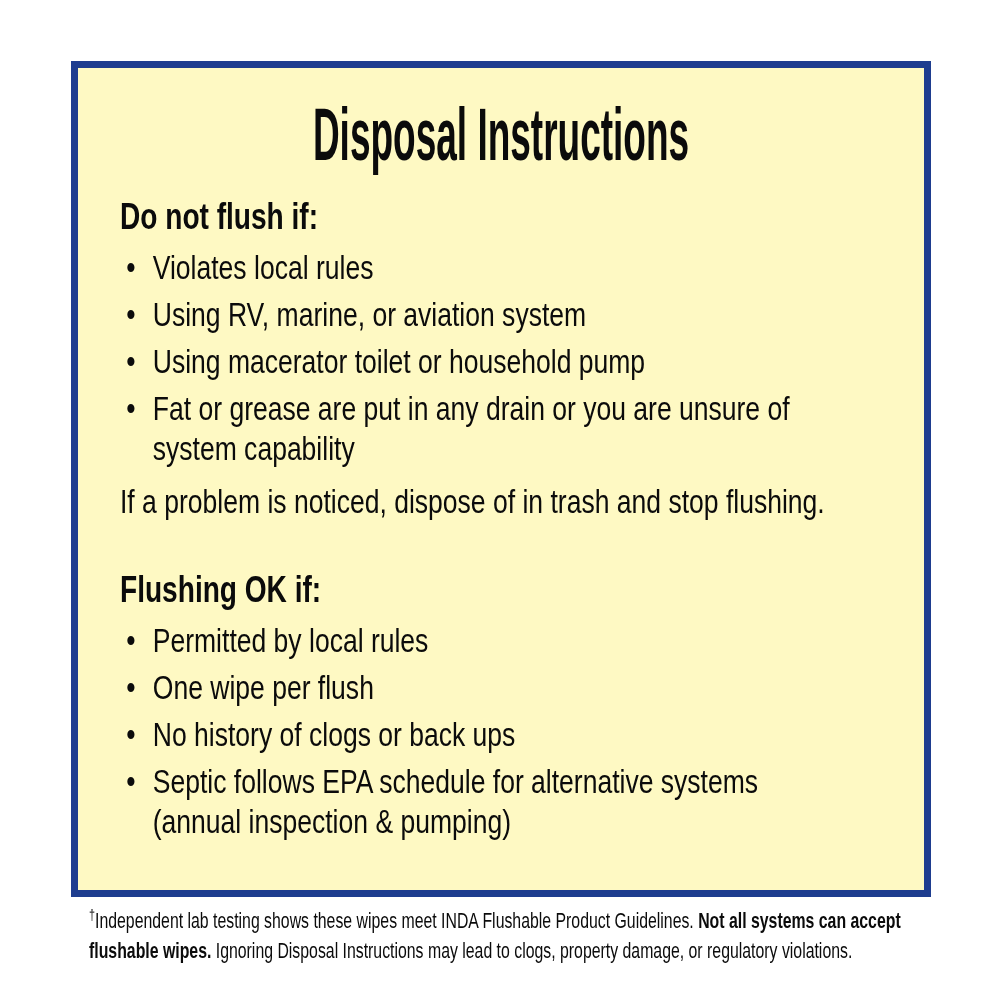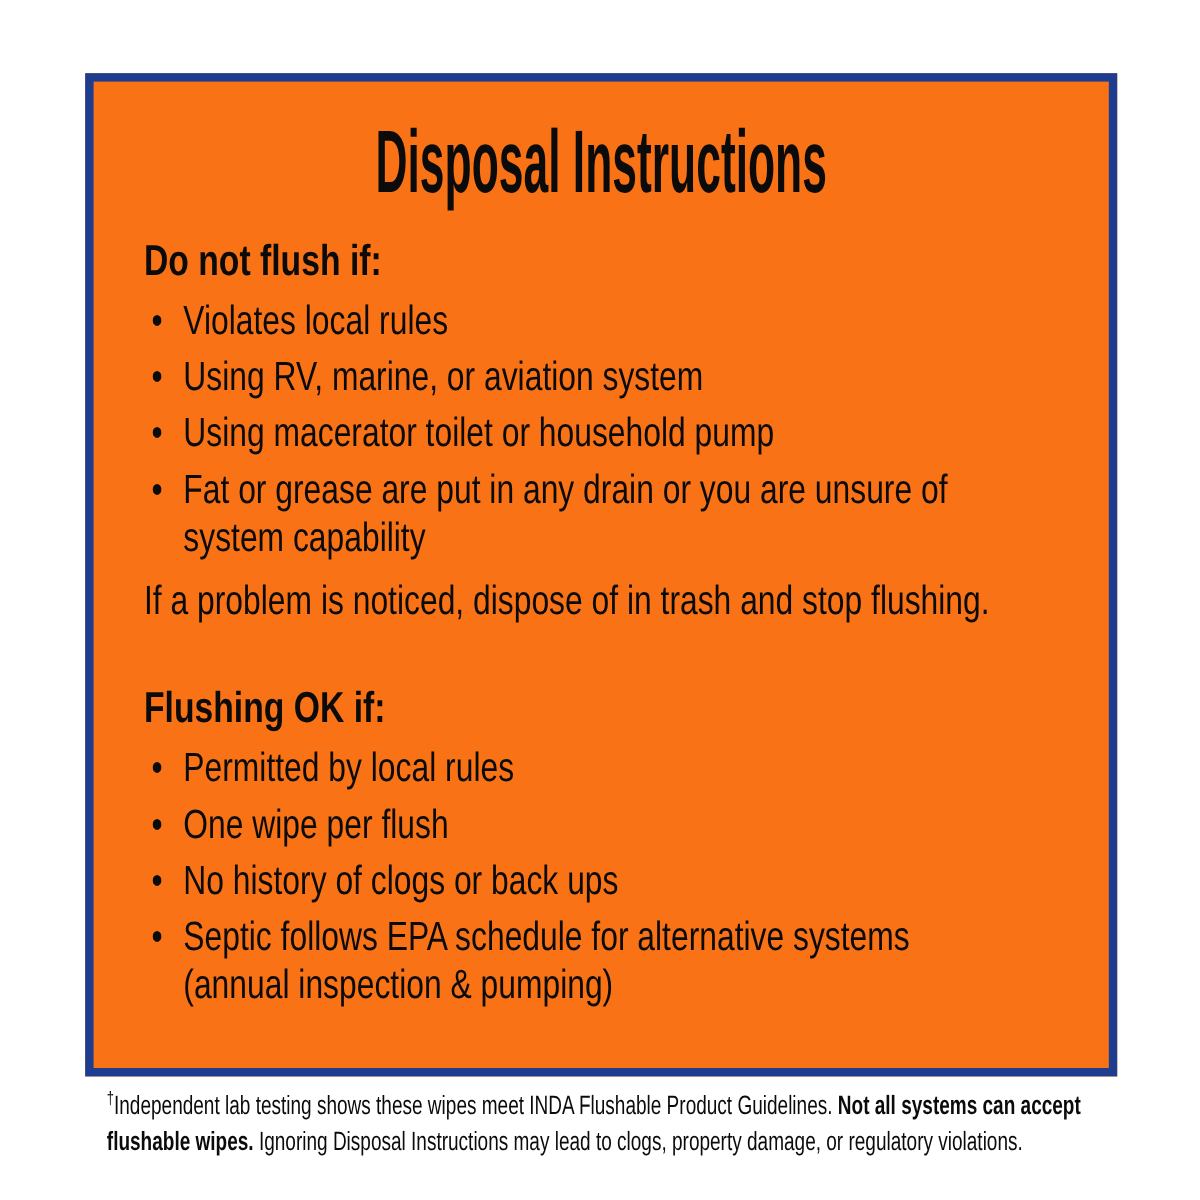--- a/index.html
+++ b/index.html
@@ -18,21 +18,21 @@
 
   
   .panel {
     position: absolute;
     left: 71px;
     top: 61px;
     width: 860px;
     height: 836px;
     border: 7px solid #1e3d8f;
     box-sizing: border-box;
-    background: #f97316;
+    background: #fef9c3;
   }
 
   
   .title {
     position: absolute;
     top: 24px;
     left: 50%;
     width: 1100px;
     margin-left: -550px;
     text-align: center;

